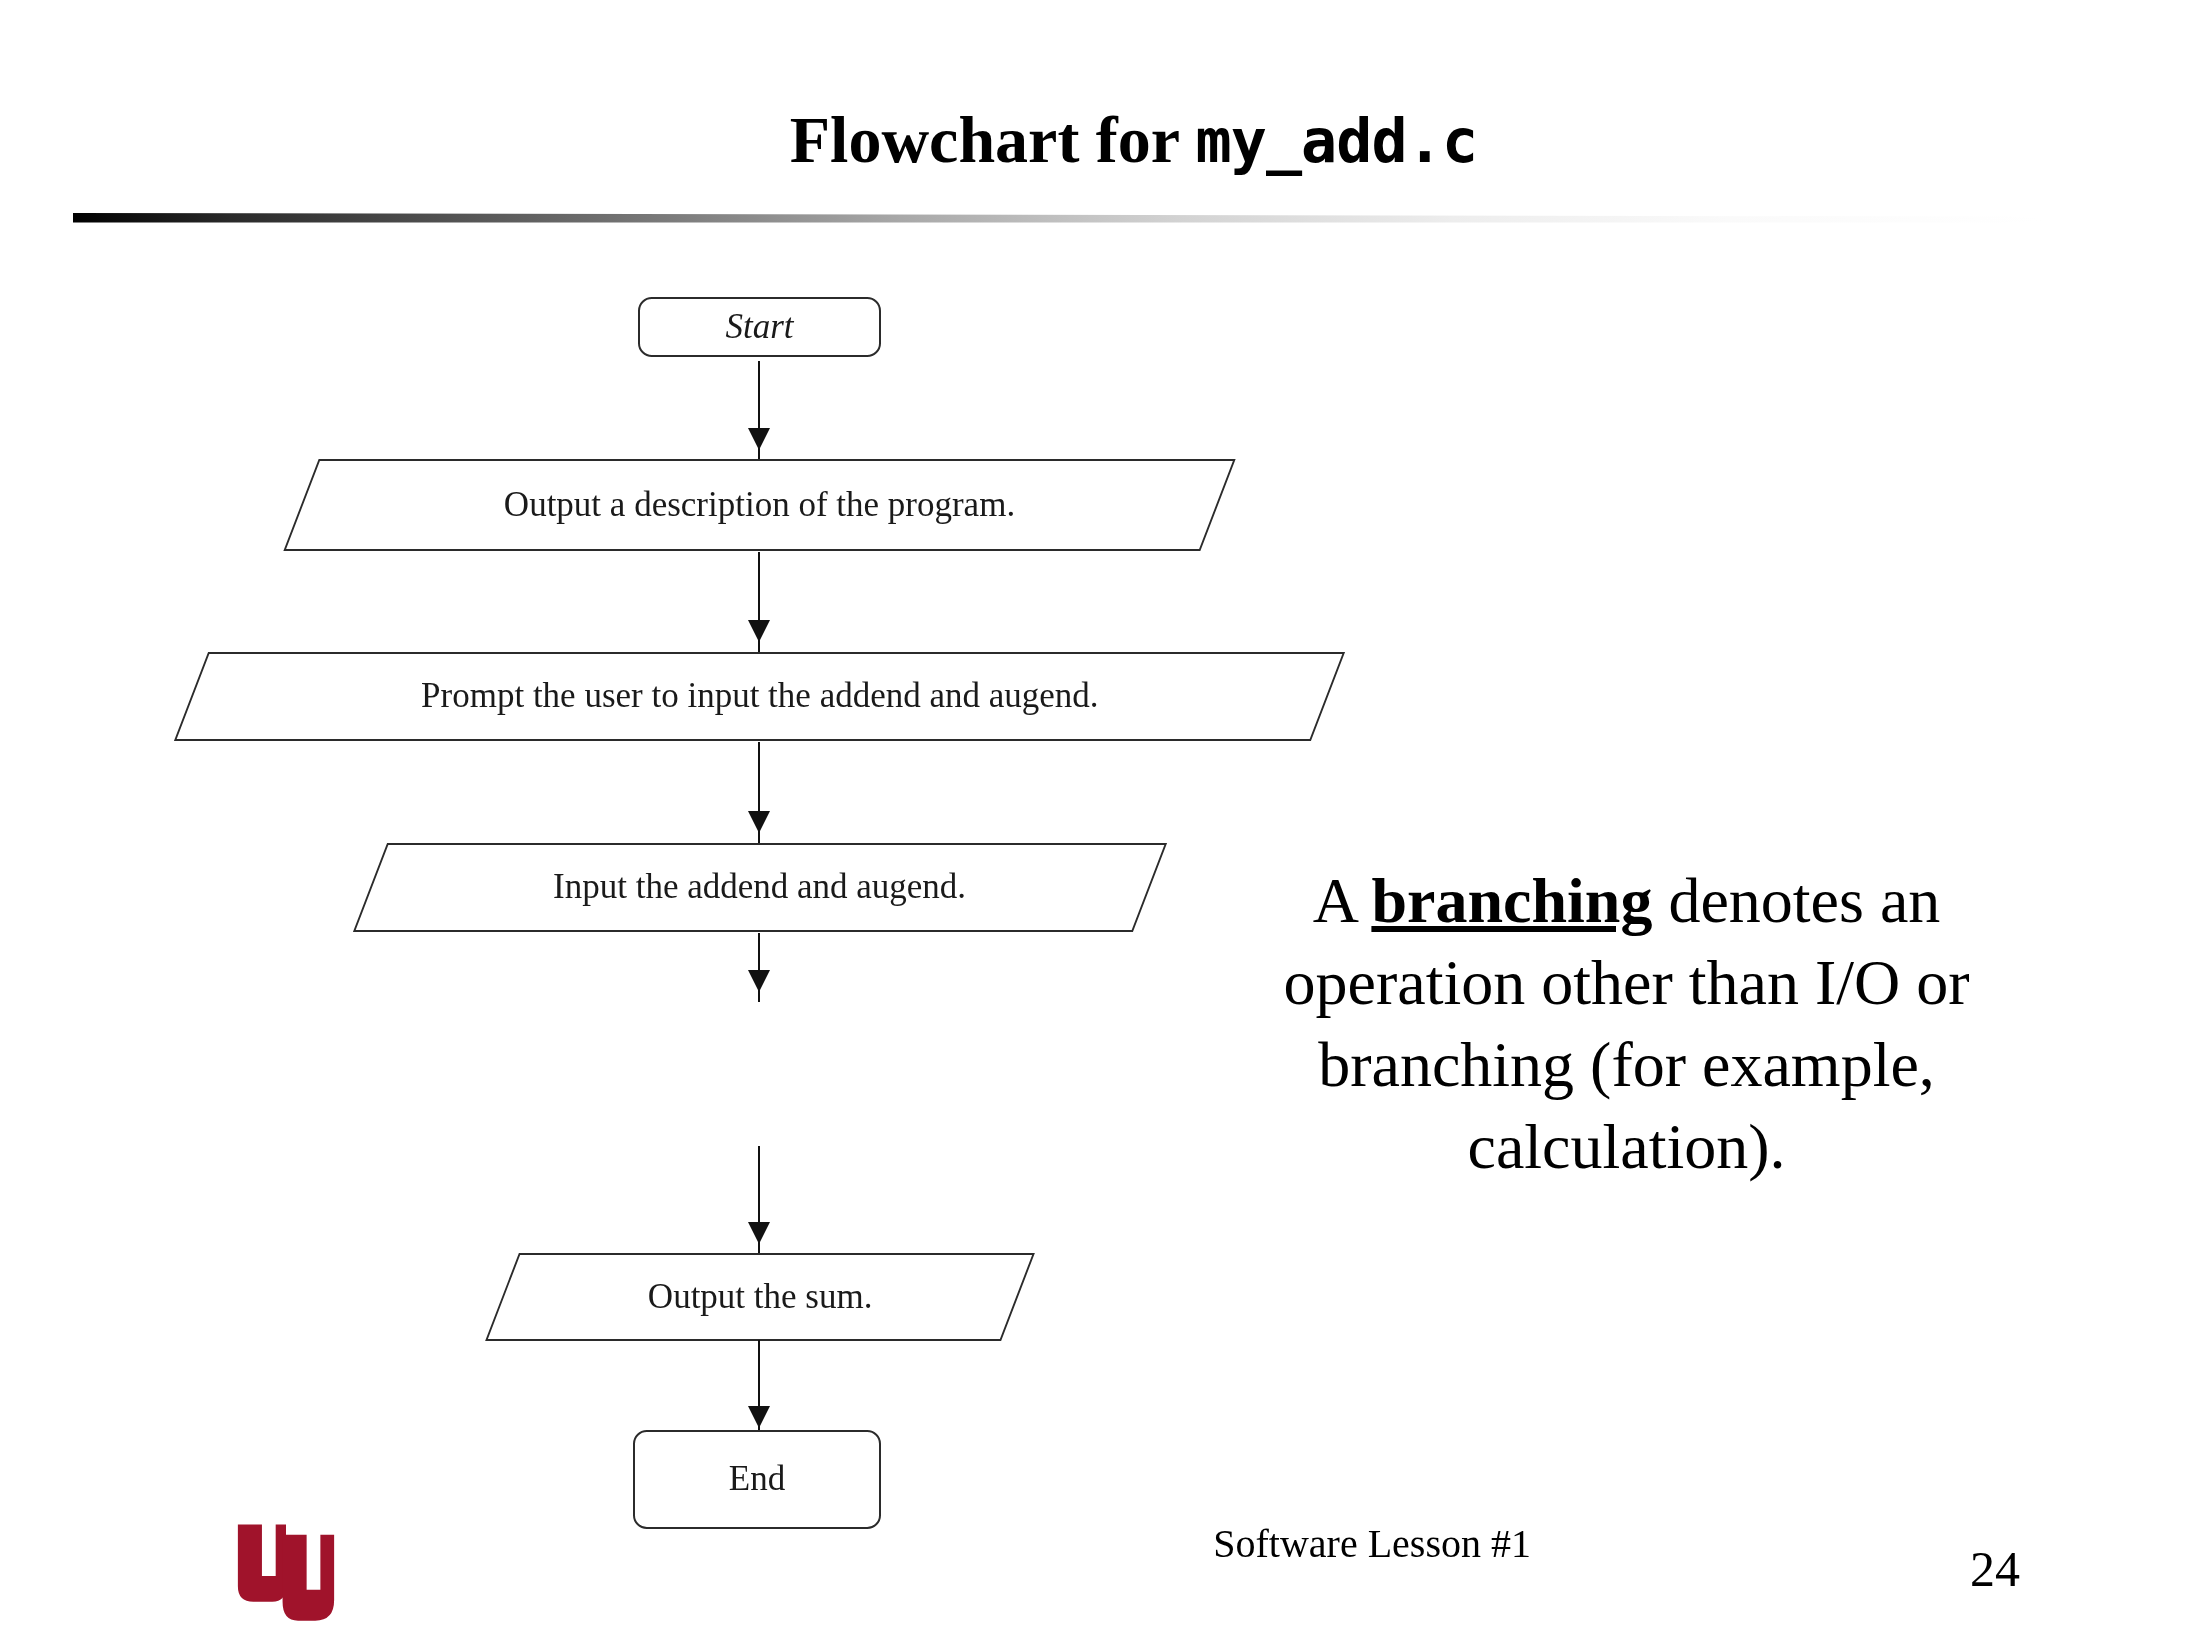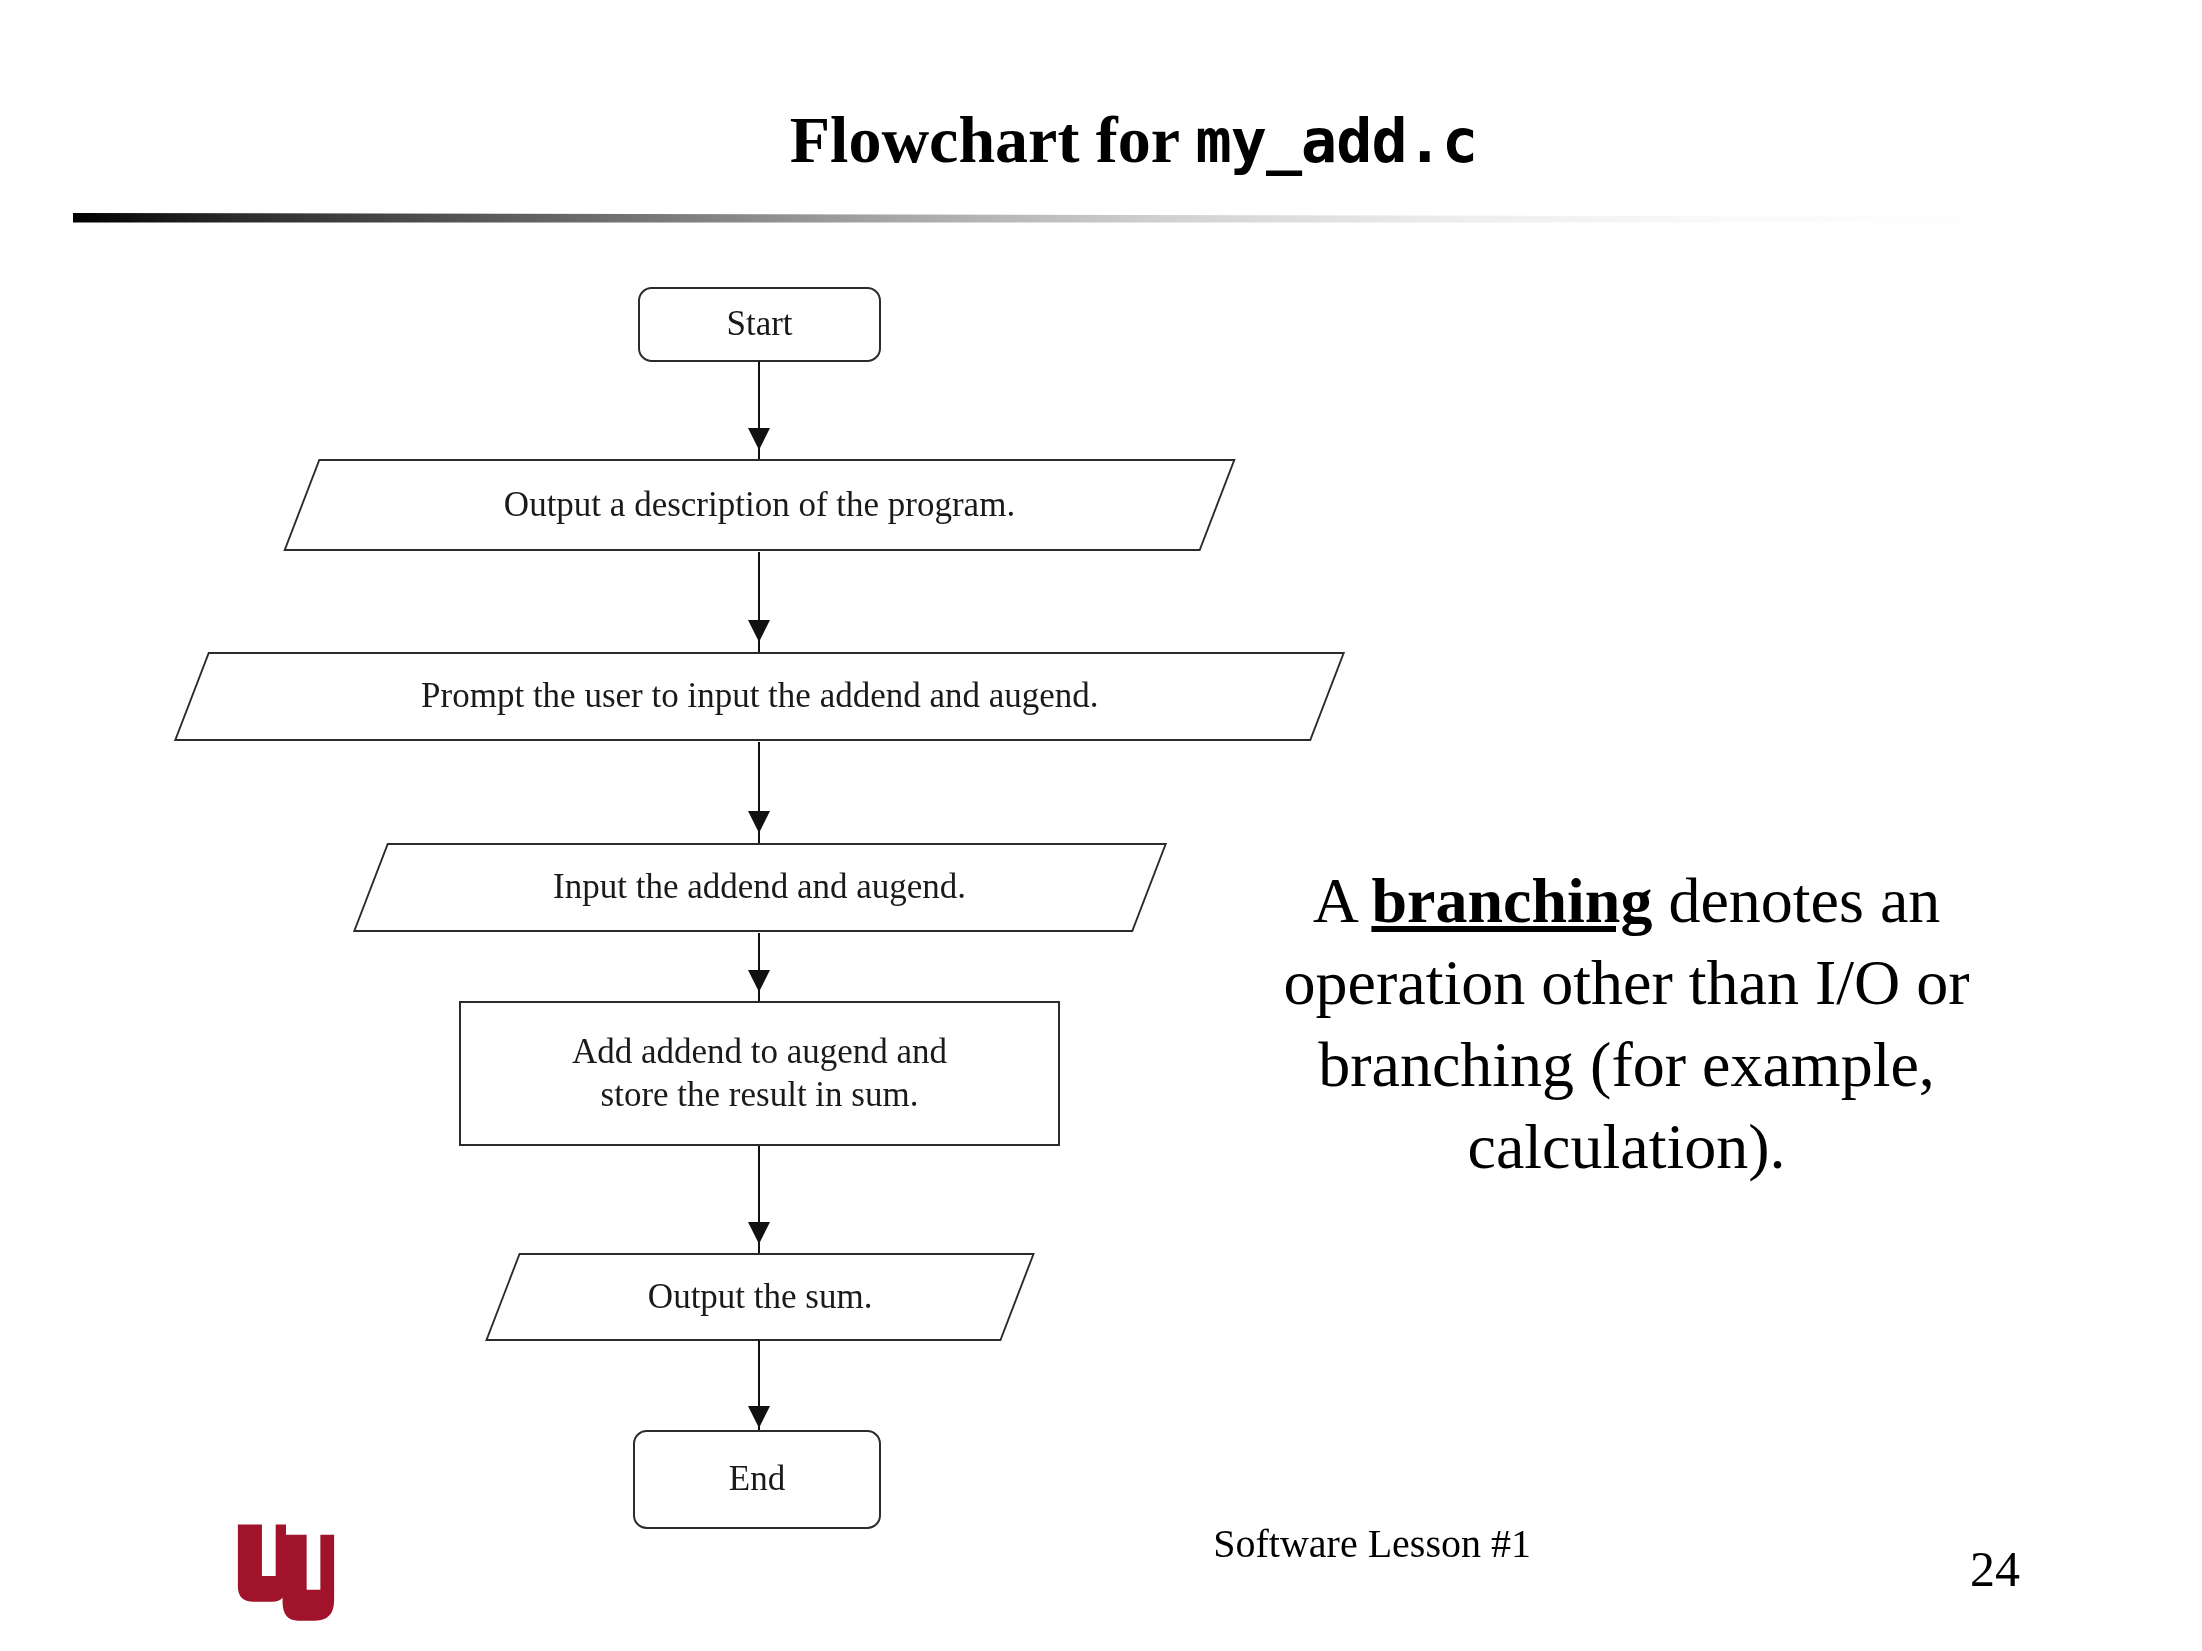--- a/index.html
+++ b/index.html
@@ -165,21 +165,21 @@
 </head>
 <body>
 
 <div id="slide-title">
   <span class="serif-part">Flowchart for </span><span class="mono-part">my_add.c</span>
 </div>
 <div id="title-rule"></div>
 
 <div id="flowchart">
 
-  <div class="node terminal" style="left:638px; top:287px; width:243px; height:75px;">
+  <div class="node terminal" style="left:638px; top:297px; width:243px; height:60px;font-style:italic;">
     <span>Start</span>
   </div>
 
   <div class="conn" style="left:758px; top:361px; height:98px;"></div>
   <div class="arrowhead" style="left:748px; top:428px;"></div>
 
   <div class="node io" style="left:301px; top:459px; width:917px; height:92px;">
     <span class="io-label">Output a description of the program.</span>
   </div>
 
@@ -193,24 +193,20 @@
   <div class="conn" style="left:758px; top:742px; height:102px;"></div>
   <div class="arrowhead" style="left:748px; top:811px;"></div>
 
   <div class="node io" style="left:370px; top:843px; width:780px; height:89px;">
     <span class="io-label">Input the addend and augend.</span>
   </div>
 
   <div class="conn" style="left:758px; top:933px; height:69px;"></div>
   <div class="arrowhead" style="left:748px; top:970px;"></div>
 
-  <div class="node process" style="left:459px; top:1001px; width:601px; height:145px; flex-direction:column;">
-    <span>Add addend to augend and</span>
-    <span>store the result in sum.</span>
-  </div>
 
   <div class="conn" style="left:758px; top:1146px; height:107px;"></div>
   <div class="arrowhead" style="left:748px; top:1222px;"></div>
 
   <div class="node io" style="left:502px; top:1253px; width:516px; height:88px;">
     <span class="io-label">Output the sum.</span>
   </div>
 
   <div class="conn" style="left:758px; top:1340px; height:91px;"></div>
   <div class="arrowhead" style="left:748px; top:1406px;"></div>

